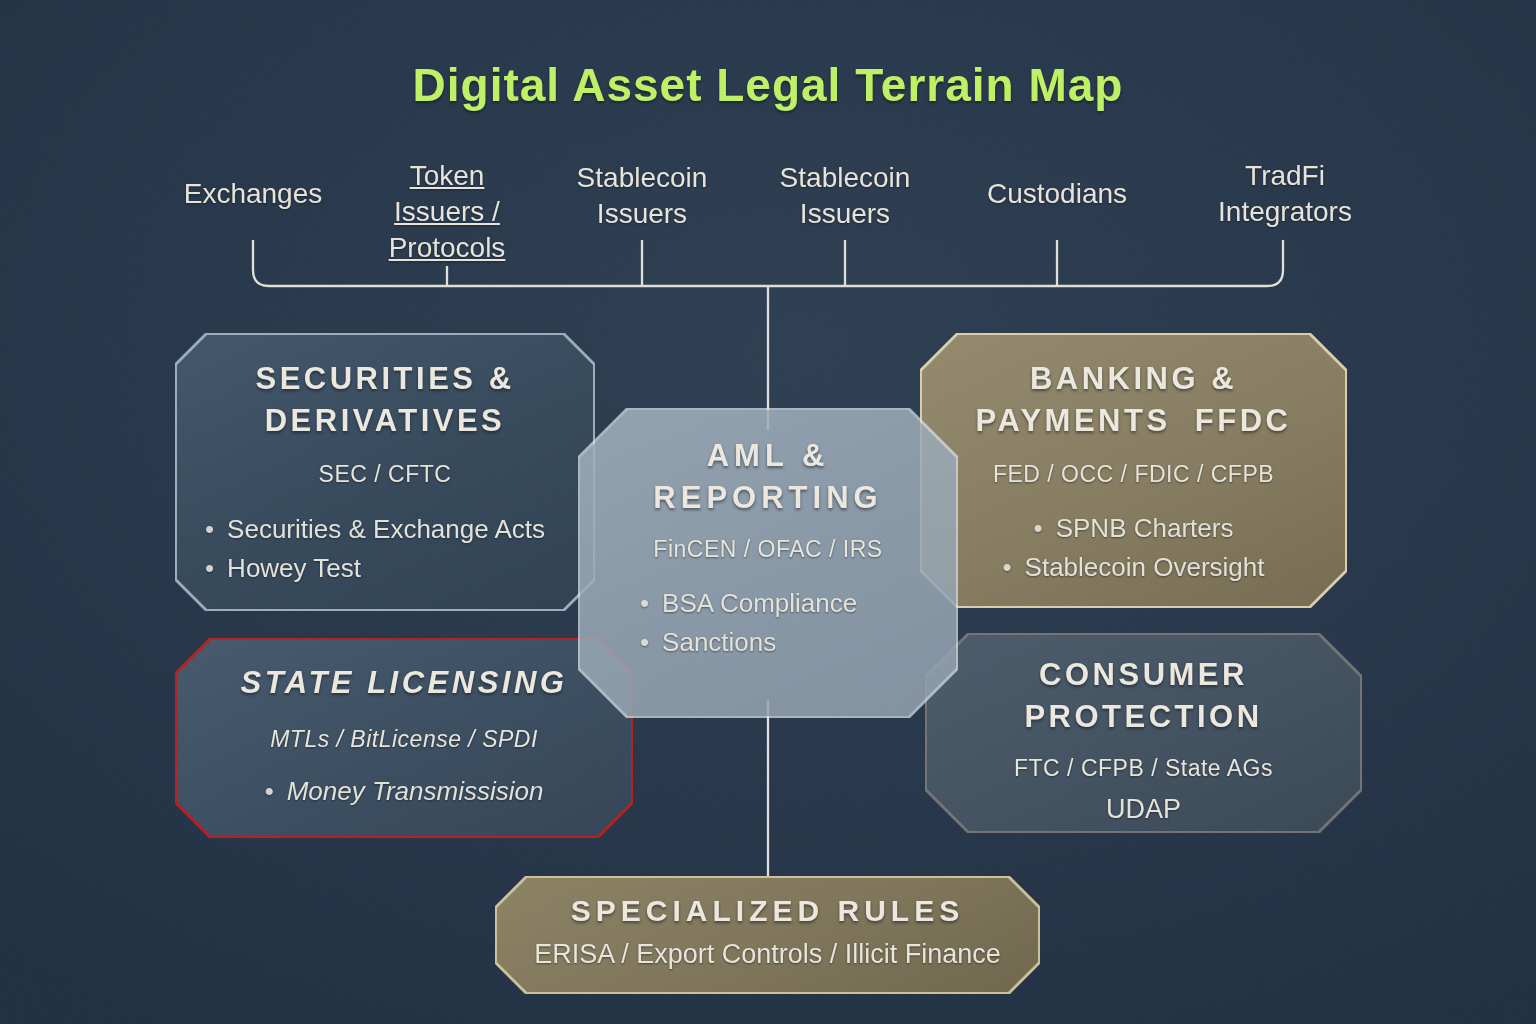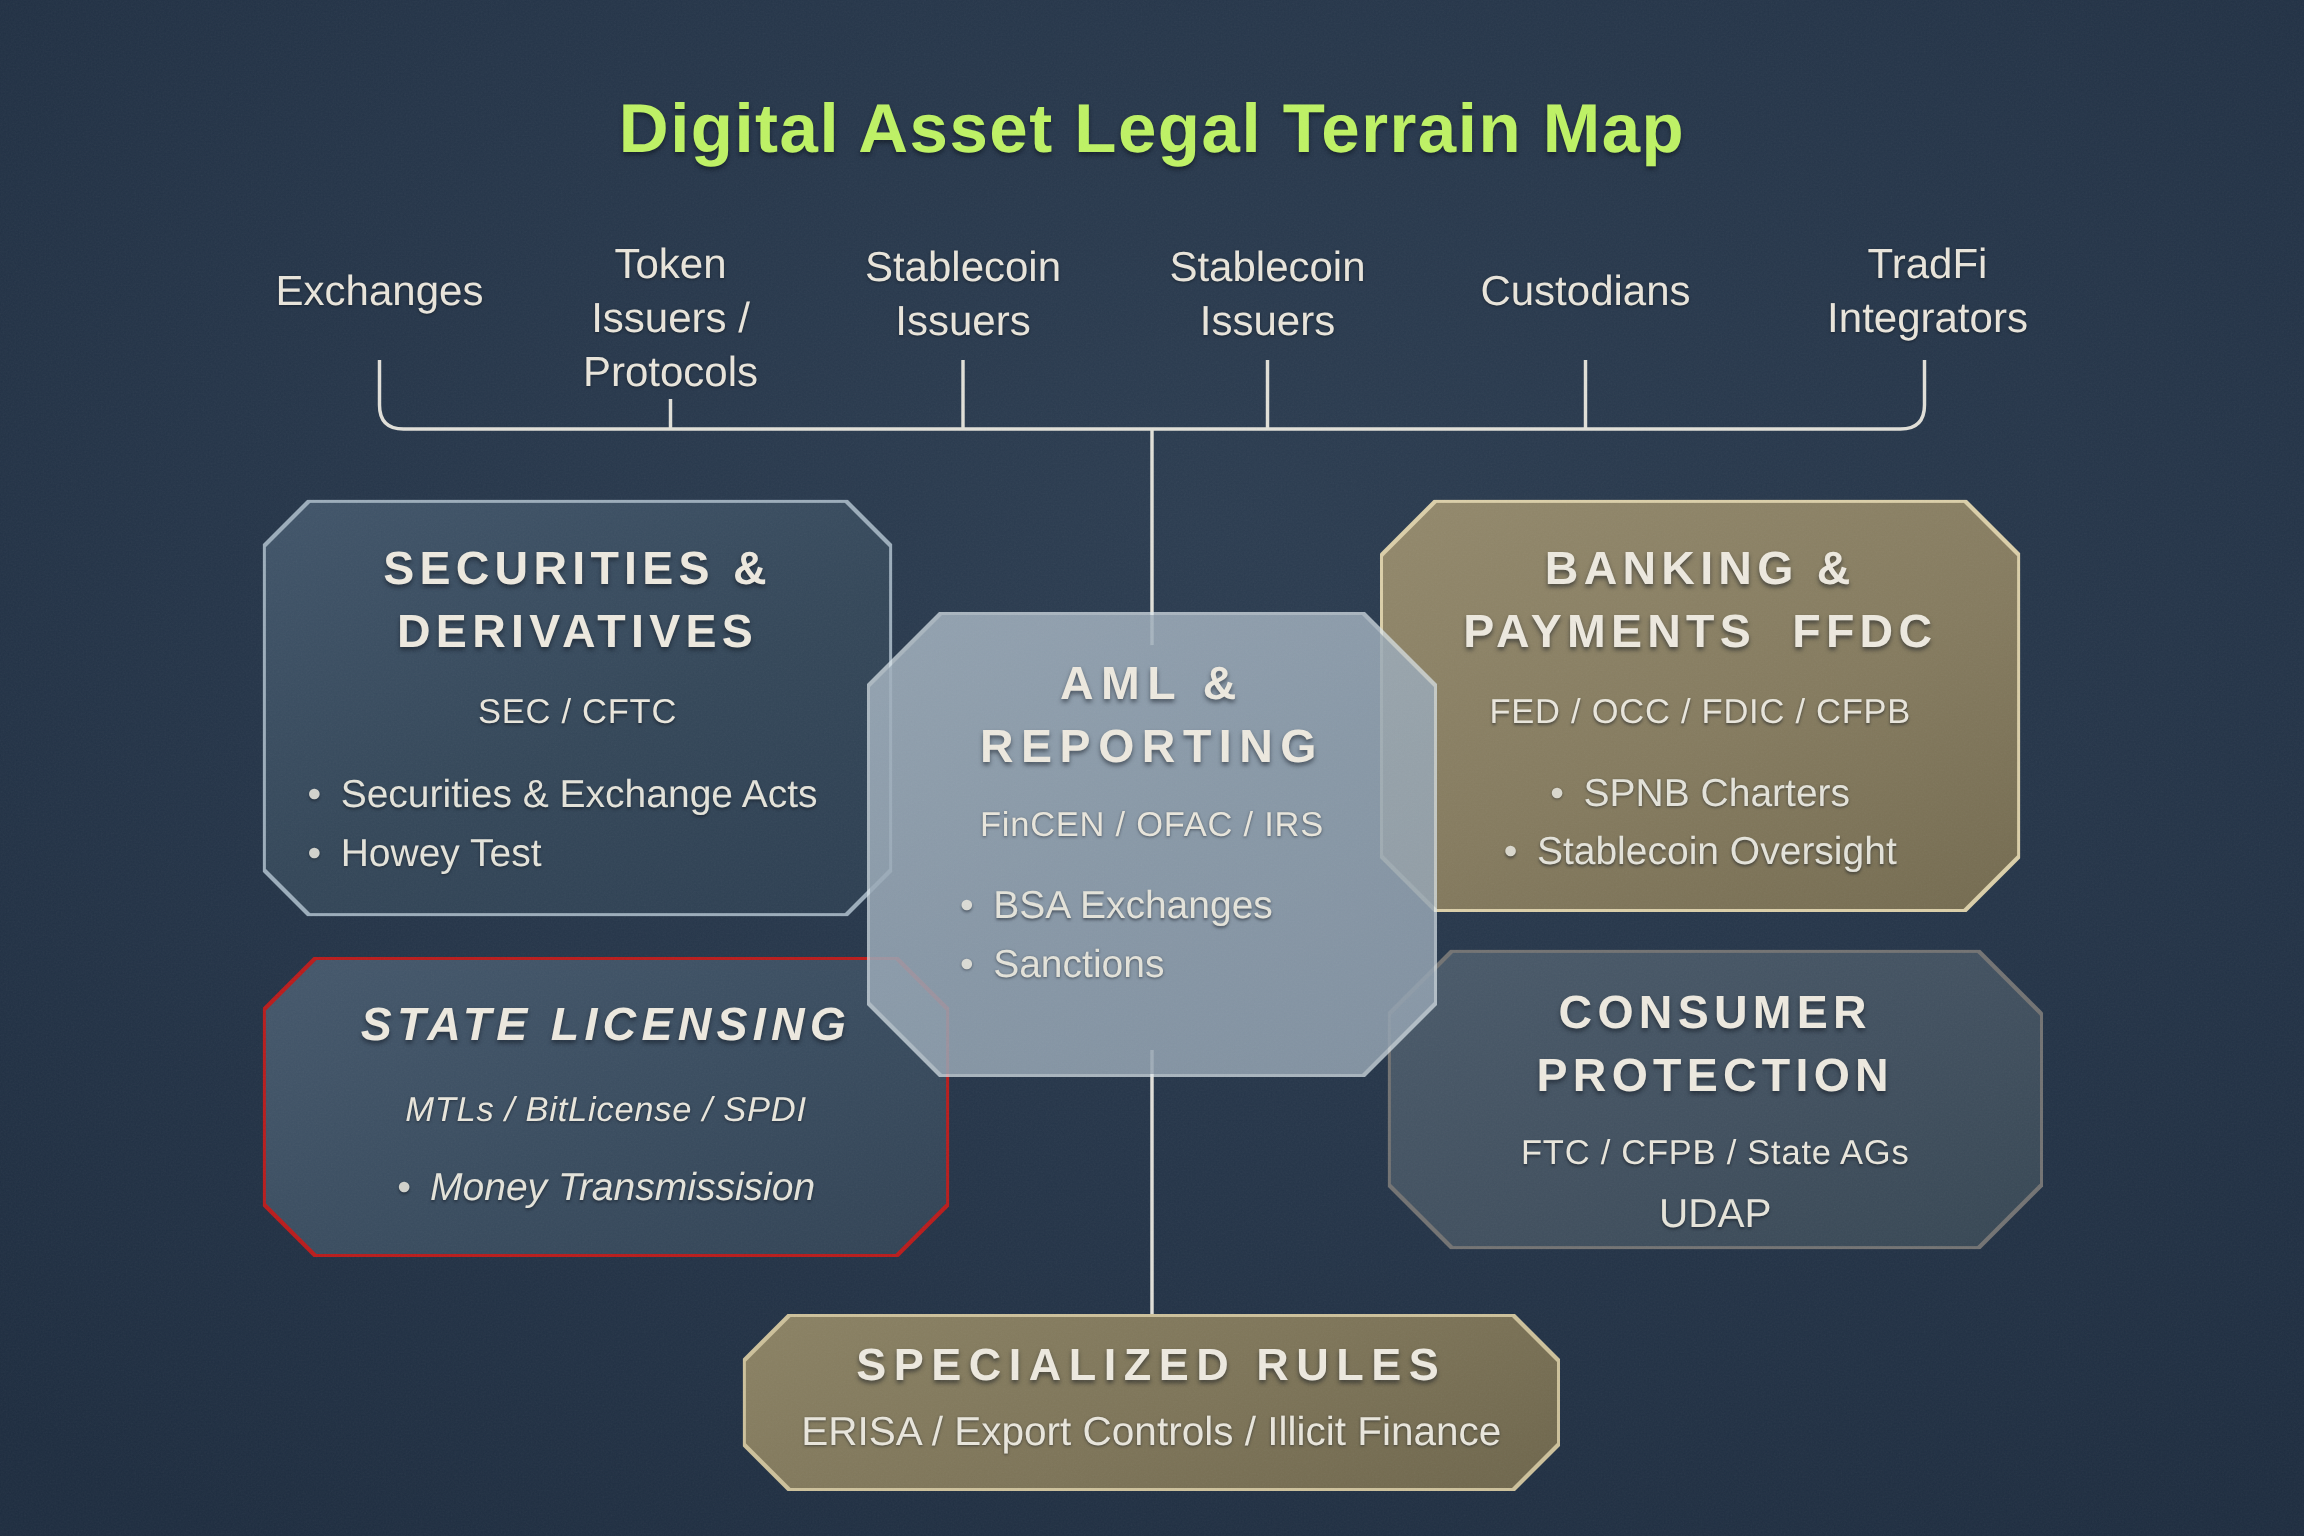--- a/index.html
+++ b/index.html
@@ -95,21 +95,21 @@
 </style>
 </head>
 <body>
 
 <div class="canvas">
   <div class="vignette"></div>
 
   <h1 class="page-title">Digital Asset Legal Terrain Map</h1>
 
   <div class="top-label" style="left:253px;top:176px;">Exchanges</div>
-  <div class="top-label" style="left:447px;top:158px;">Token
+  <div class="top-label" style="left:447px;top:158px;text-decoration:underline;">Token
 Issuers /
 Protocols</div>
   <div class="top-label" style="left:642px;top:160px;">Stablecoin
 Issuers</div>
   <div class="top-label" style="left:845px;top:160px;">Stablecoin
 Issuers</div>
   <div class="top-label" style="left:1057px;top:176px;">Custodians</div>
   <div class="top-label" style="left:1285px;top:158px;">TradFi
 Integrators</div>
 
@@ -172,21 +172,21 @@
     </div>
   </section>
 
   <section class="box box-aml ls-wide">
     <div class="box-fill"></div>
     <div class="box-content">
       <div class="box-title">AML &amp;
 REPORTING</div>
       <div class="box-agencies">FinCEN / OFAC / IRS</div>
       <ul class="bullets left">
-        <li><span class="dot">•</span><span>BSA Exchanges</span></li>
+        <li><span class="dot">•</span><span>BSA Compliance</span></li>
         <li><span class="dot">•</span><span>Sanctions</span></li>
       </ul>
     </div>
   </section>
 
   <section class="box box-specialized ls-wide">
     <div class="box-fill"></div>
     <div class="box-content">
       <div class="box-title">SPECIALIZED RULES</div>
       <div class="box-agencies">ERISA / Export Controls / Illicit Finance</div>

